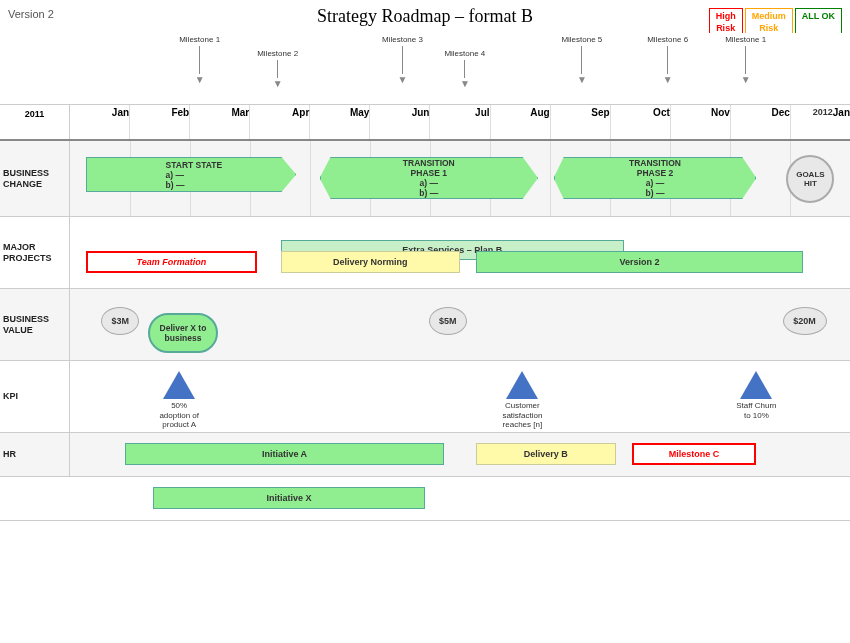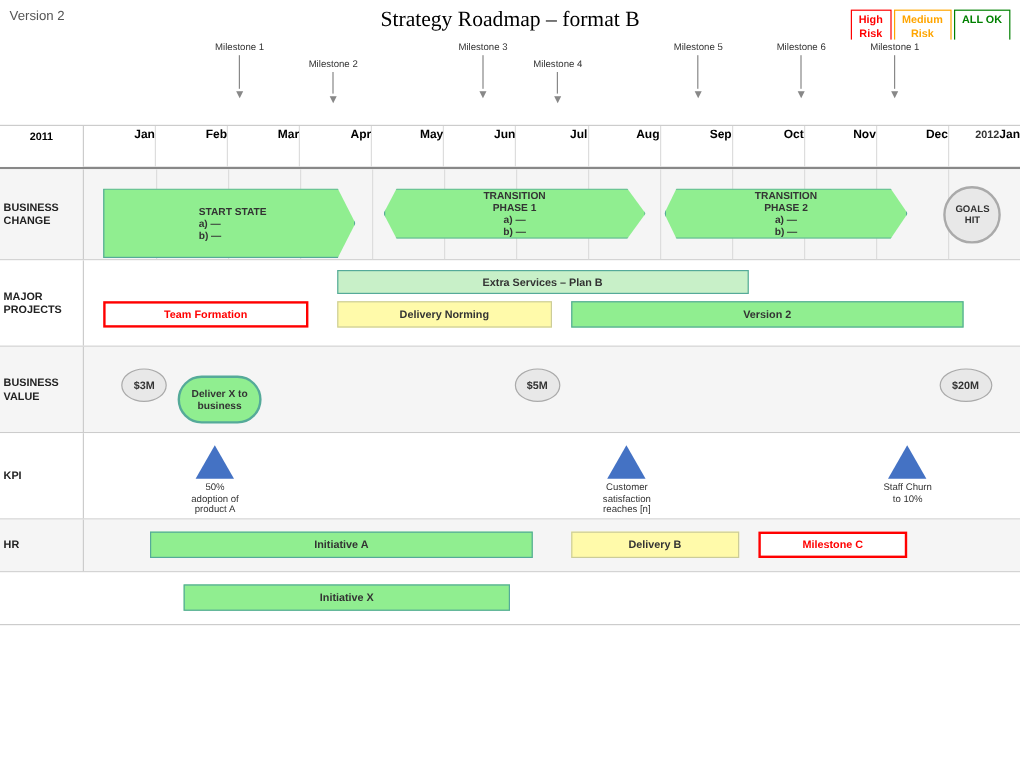--- a/index.html
+++ b/index.html
@@ -181,21 +181,21 @@
       display: flex;
       align-items: center;
       justify-content: center;
       font-size: 9px;
       font-weight: bold;
       color: #333;
     }
     .bar-green { background: #90ee90; border: 1px solid #5a9; }
     .bar-yellow { background: #fffaaa; border: 1px solid #cc9; }
     .bar-red-outline { background: #fff; border: 2px solid red; color: red; }
-    .bar-light-green { background: #c8f0c8; border: 1px solid #5a9; }
+    .bar-light-green { background: #c8f0c8; border: 1px solid #5a9; margin-top: 15px; }
 
     
     .bv-row { height: 72px; }
     .oval {
       position: absolute;
       border-radius: 50%;
       border: 1px solid #aaa;
       background: #e8e8e8;
       display: flex;
       align-items: center;
@@ -367,21 +367,21 @@
         <div style="position:absolute;top:0;bottom:0;left:30.76%;width:1px;background:#ddd;"></div>
         <div style="position:absolute;top:0;bottom:0;left:38.46%;width:1px;background:#ddd;"></div>
         <div style="position:absolute;top:0;bottom:0;left:46.15%;width:1px;background:#ddd;"></div>
         <div style="position:absolute;top:0;bottom:0;left:53.84%;width:1px;background:#ddd;"></div>
         <div style="position:absolute;top:0;bottom:0;left:61.53%;width:1px;background:#ddd;"></div>
         <div style="position:absolute;top:0;bottom:0;left:69.23%;width:1px;background:#ddd;"></div>
         <div style="position:absolute;top:0;bottom:0;left:76.92%;width:1px;background:#ddd;"></div>
         <div style="position:absolute;top:0;bottom:0;left:84.61%;width:1px;background:#ddd;"></div>
         <div style="position:absolute;top:0;bottom:0;left:92.3%;width:1px;background:#ddd;"></div>
 
-        <div class="arrow-shape arrow-right start-state" style="left:2%;top:16px;width:27%;height:58px;clip-path:polygon(0 0, 93% 0, 100% 50%, 93% 100%, 0 100%);">
+        <div class="arrow-shape arrow-right start-state" style="left:2%;top:16px;width:27%;height:35px;clip-path:polygon(0 0, 93% 0, 100% 50%, 93% 100%, 0 100%);">
           <span style="font-size:8.5px;font-weight:bold;text-align:left;padding-left:6px;">START STATE<br>a)  —<br>b)  —</span>
         </div>
 
         <div class="arrow-shape start-state" style="left:32%;top:16px;width:28%;height:42px;clip-path:polygon(5% 0, 93% 0, 100% 50%, 93% 100%, 5% 100%, 0 50%);">
           <span style="font-size:8.5px;font-weight:bold;text-align:center;">TRANSITION<br>PHASE 1<br>a)  —<br>b)  —</span>
         </div>
 
         <div class="arrow-shape start-state" style="left:62%;top:16px;width:26%;height:42px;clip-path:polygon(5% 0, 93% 0, 100% 50%, 93% 100%, 5% 100%, 0 50%);">
           <span style="font-size:8.5px;font-weight:bold;text-align:center;">TRANSITION<br>PHASE 2<br>a)  —<br>b)  —</span>
         </div>
@@ -389,21 +389,21 @@
         <div class="goals-circle" style="right:2%;top:14px;">GOALS<br>HIT</div>
       </div>
     </div>
 
     <div class="row-band white mp-row" style="height:72px;">
       <div class="row-label">MAJOR<br>PROJECTS</div>
       <div class="row-content" style="position:relative;">
 
         <div class="proj-bar bar-light-green" style="left:27%;top:8px;width:44%;height:20px;">Extra Services – Plan B</div>
 
-        <div class="proj-bar bar-red-outline" style="left:2%;top:34px;width:22%;height:22px;">Team Formation</div>
+        <div class="proj-bar bar-red-outline" style="left:2%;top:34px;width:22%;height:22px;font-style:italic;">Team Formation</div>
 
         <div class="proj-bar bar-yellow" style="left:27%;top:34px;width:23%;height:22px;">Delivery Norming</div>
 
         <div class="proj-bar bar-green" style="left:52%;top:34px;width:42%;height:22px;">Version 2</div>
       </div>
     </div>
 
     <div class="row-band alt bv-row" style="height:72px;">
       <div class="row-label">BUSINESS<br>VALUE</div>
       <div class="row-content" style="position:relative;">

